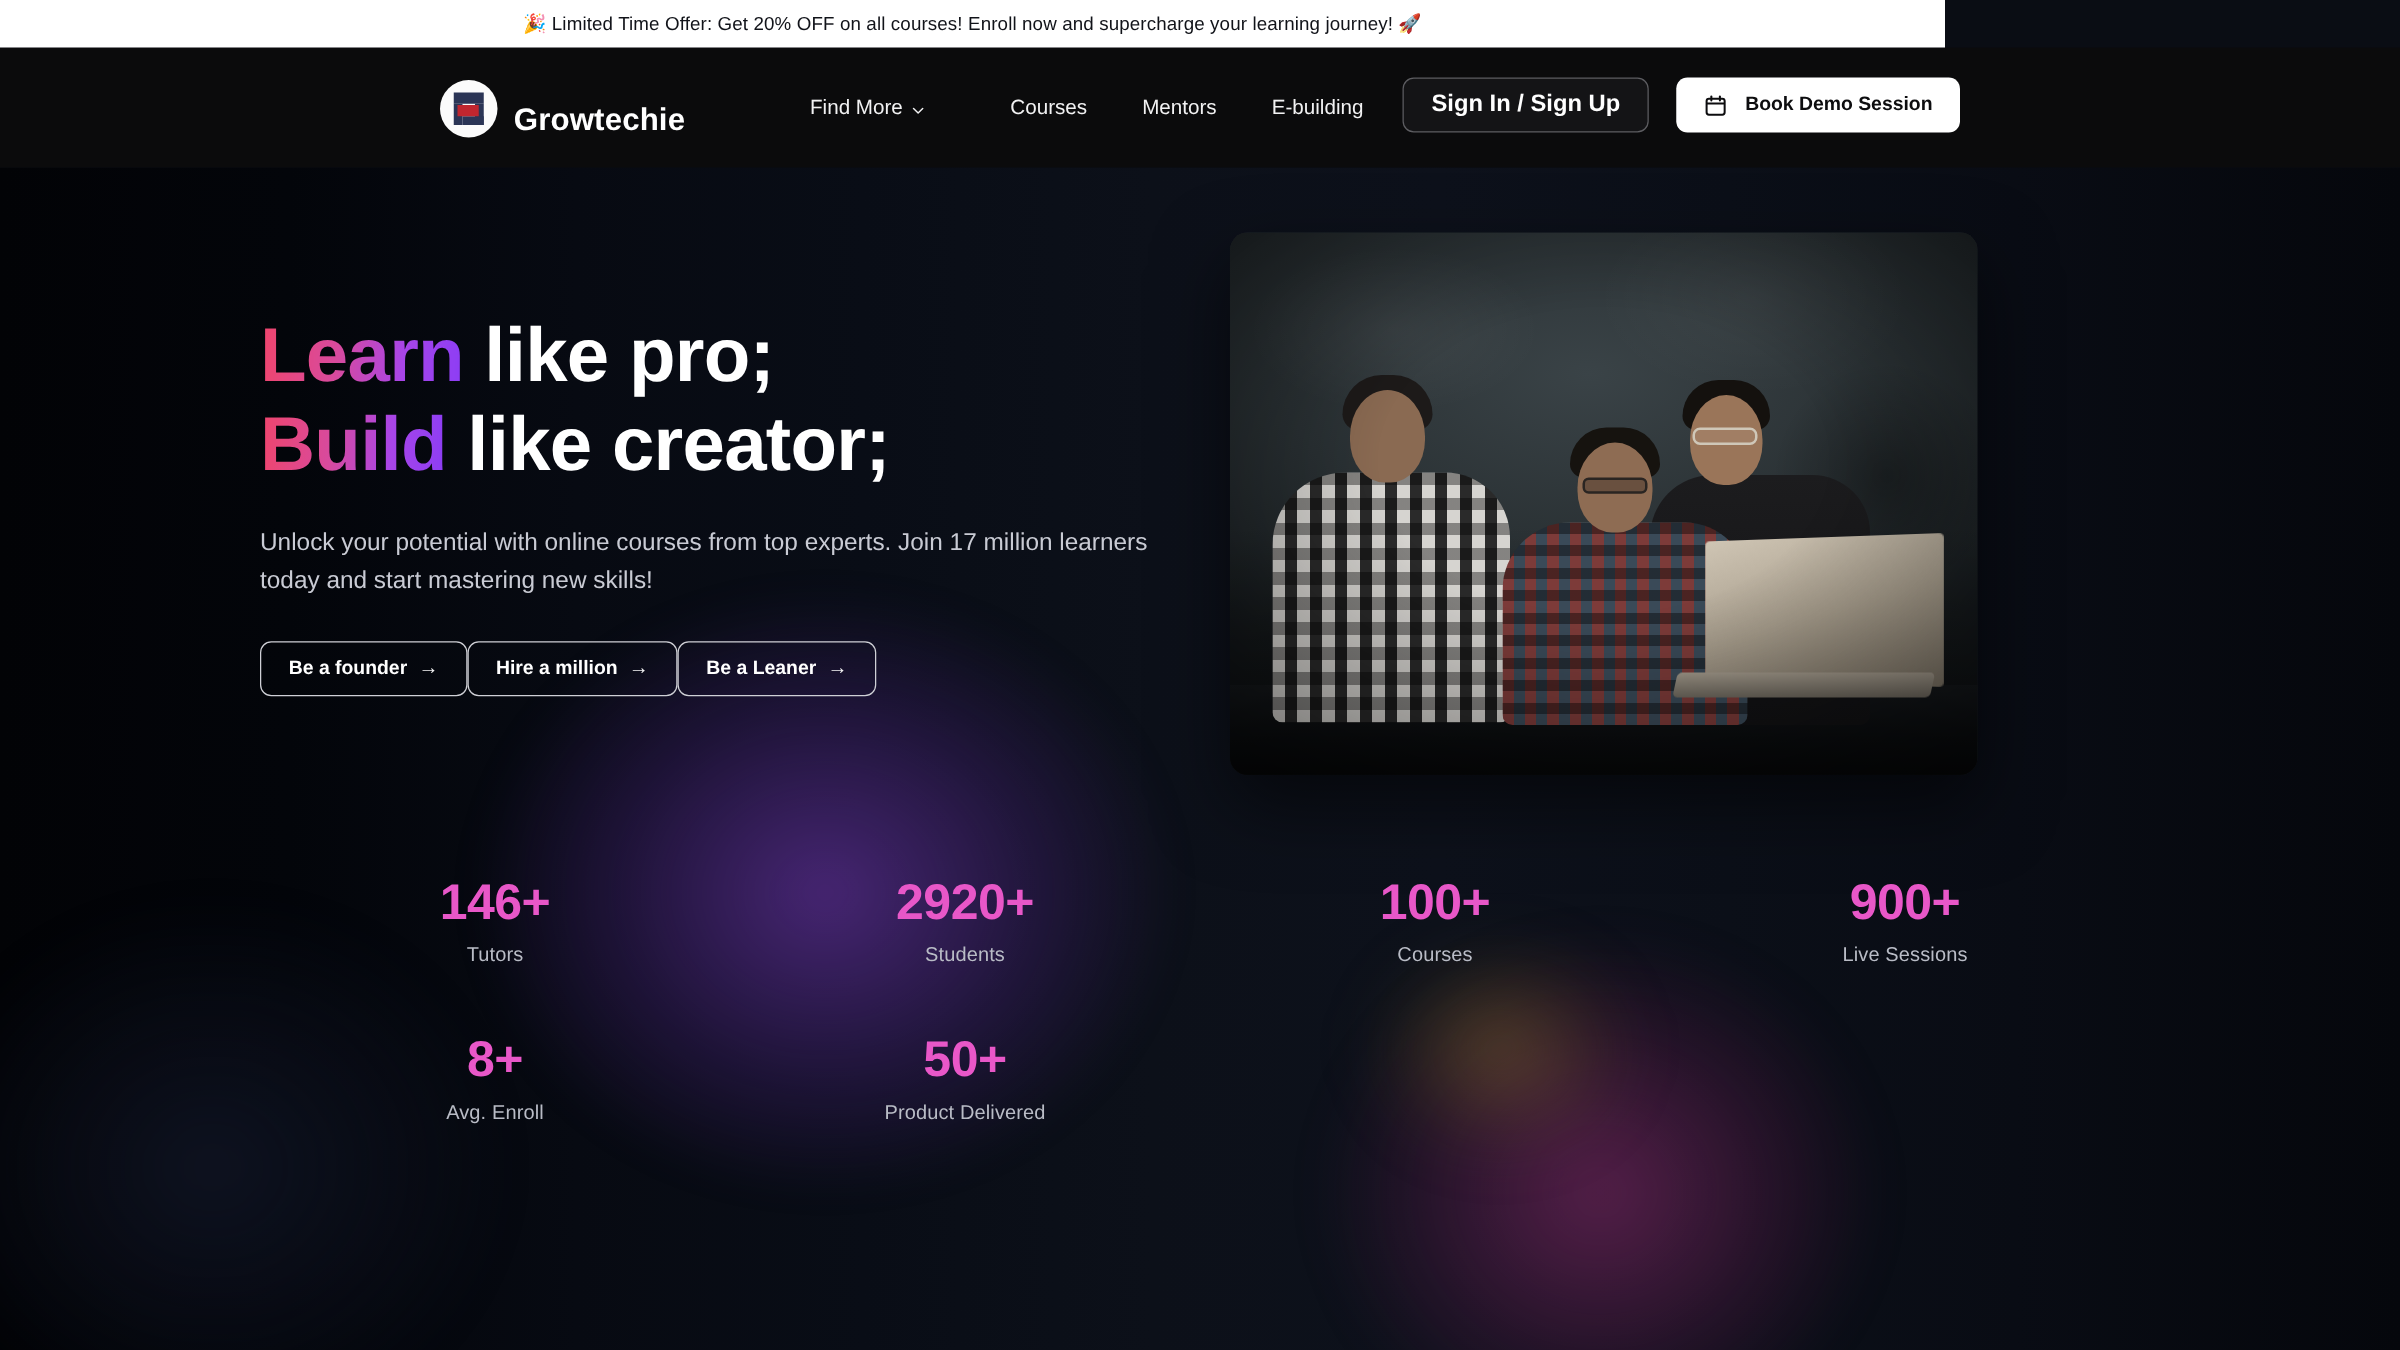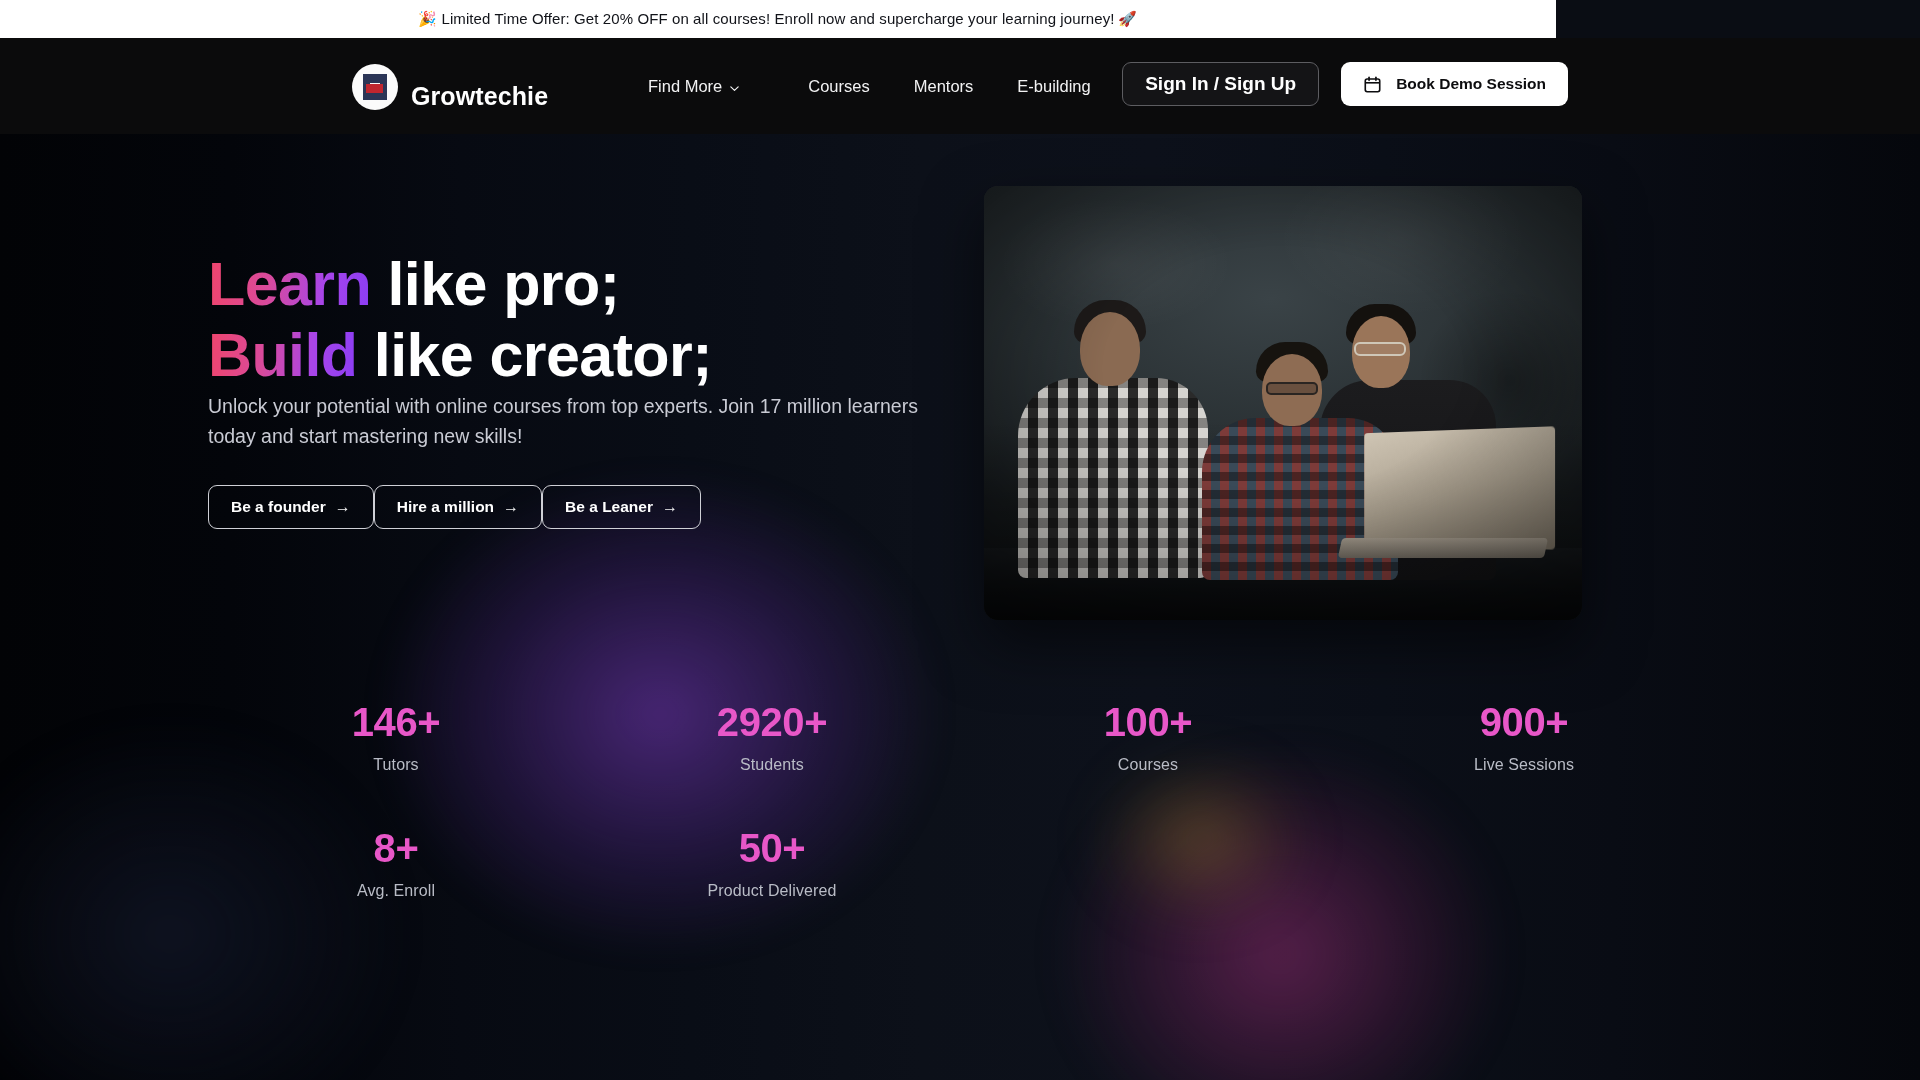--- a/index.html
+++ b/index.html
@@ -141,20 +141,21 @@
     font-size:61px; font-weight:700; line-height:1.16;
     color:#ffffff; letter-spacing:-.6px;
     white-space:nowrap;
   }
   .grad{
     background:linear-gradient(95deg,#f0456b 0%,#d84a9d 38%,#a845e8 70%,#8b3df5 100%);
     -webkit-background-clip:text; background-clip:text;
     -webkit-text-fill-color:transparent; color:transparent;text-decoration:underline;
   }
   .subhead{
+    margin-top:28px;
     font-size:19.5px; line-height:1.58;
     color:#c9cbd4;
     max-width:725px;
   }
   .cta-row{ margin-top:33px; display:flex; }
   .cta{
     height:44px; padding:0 22px;
     border:1px solid #cfd0d6;
     border-radius:9px;
     background:transparent;

